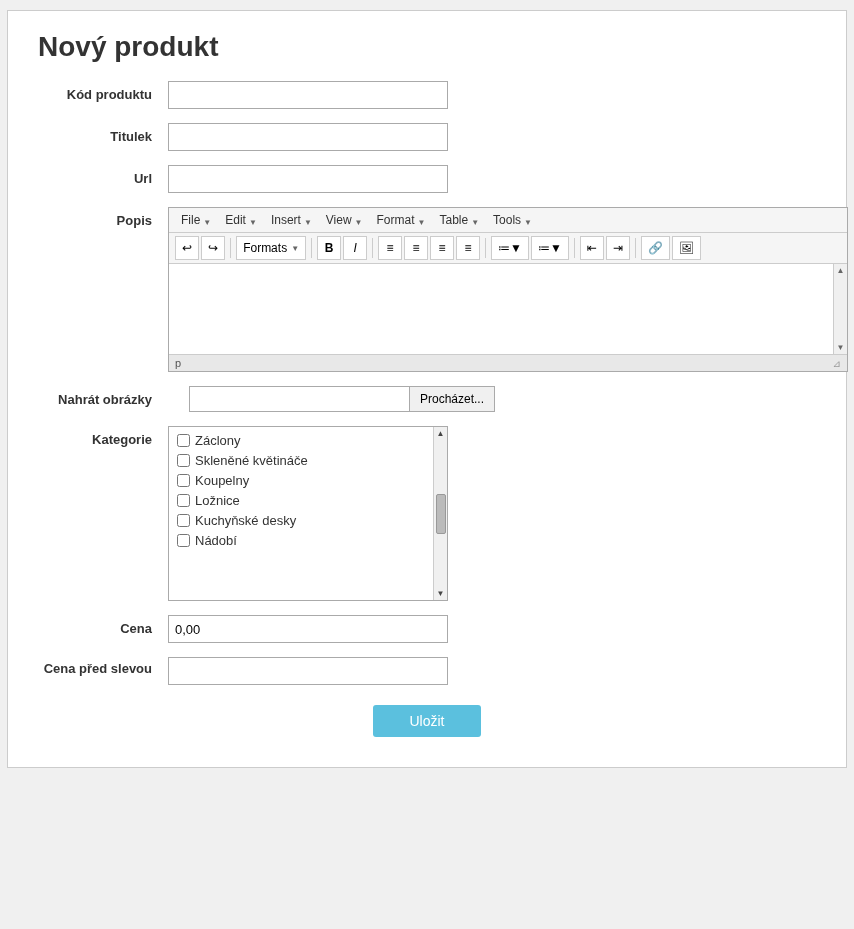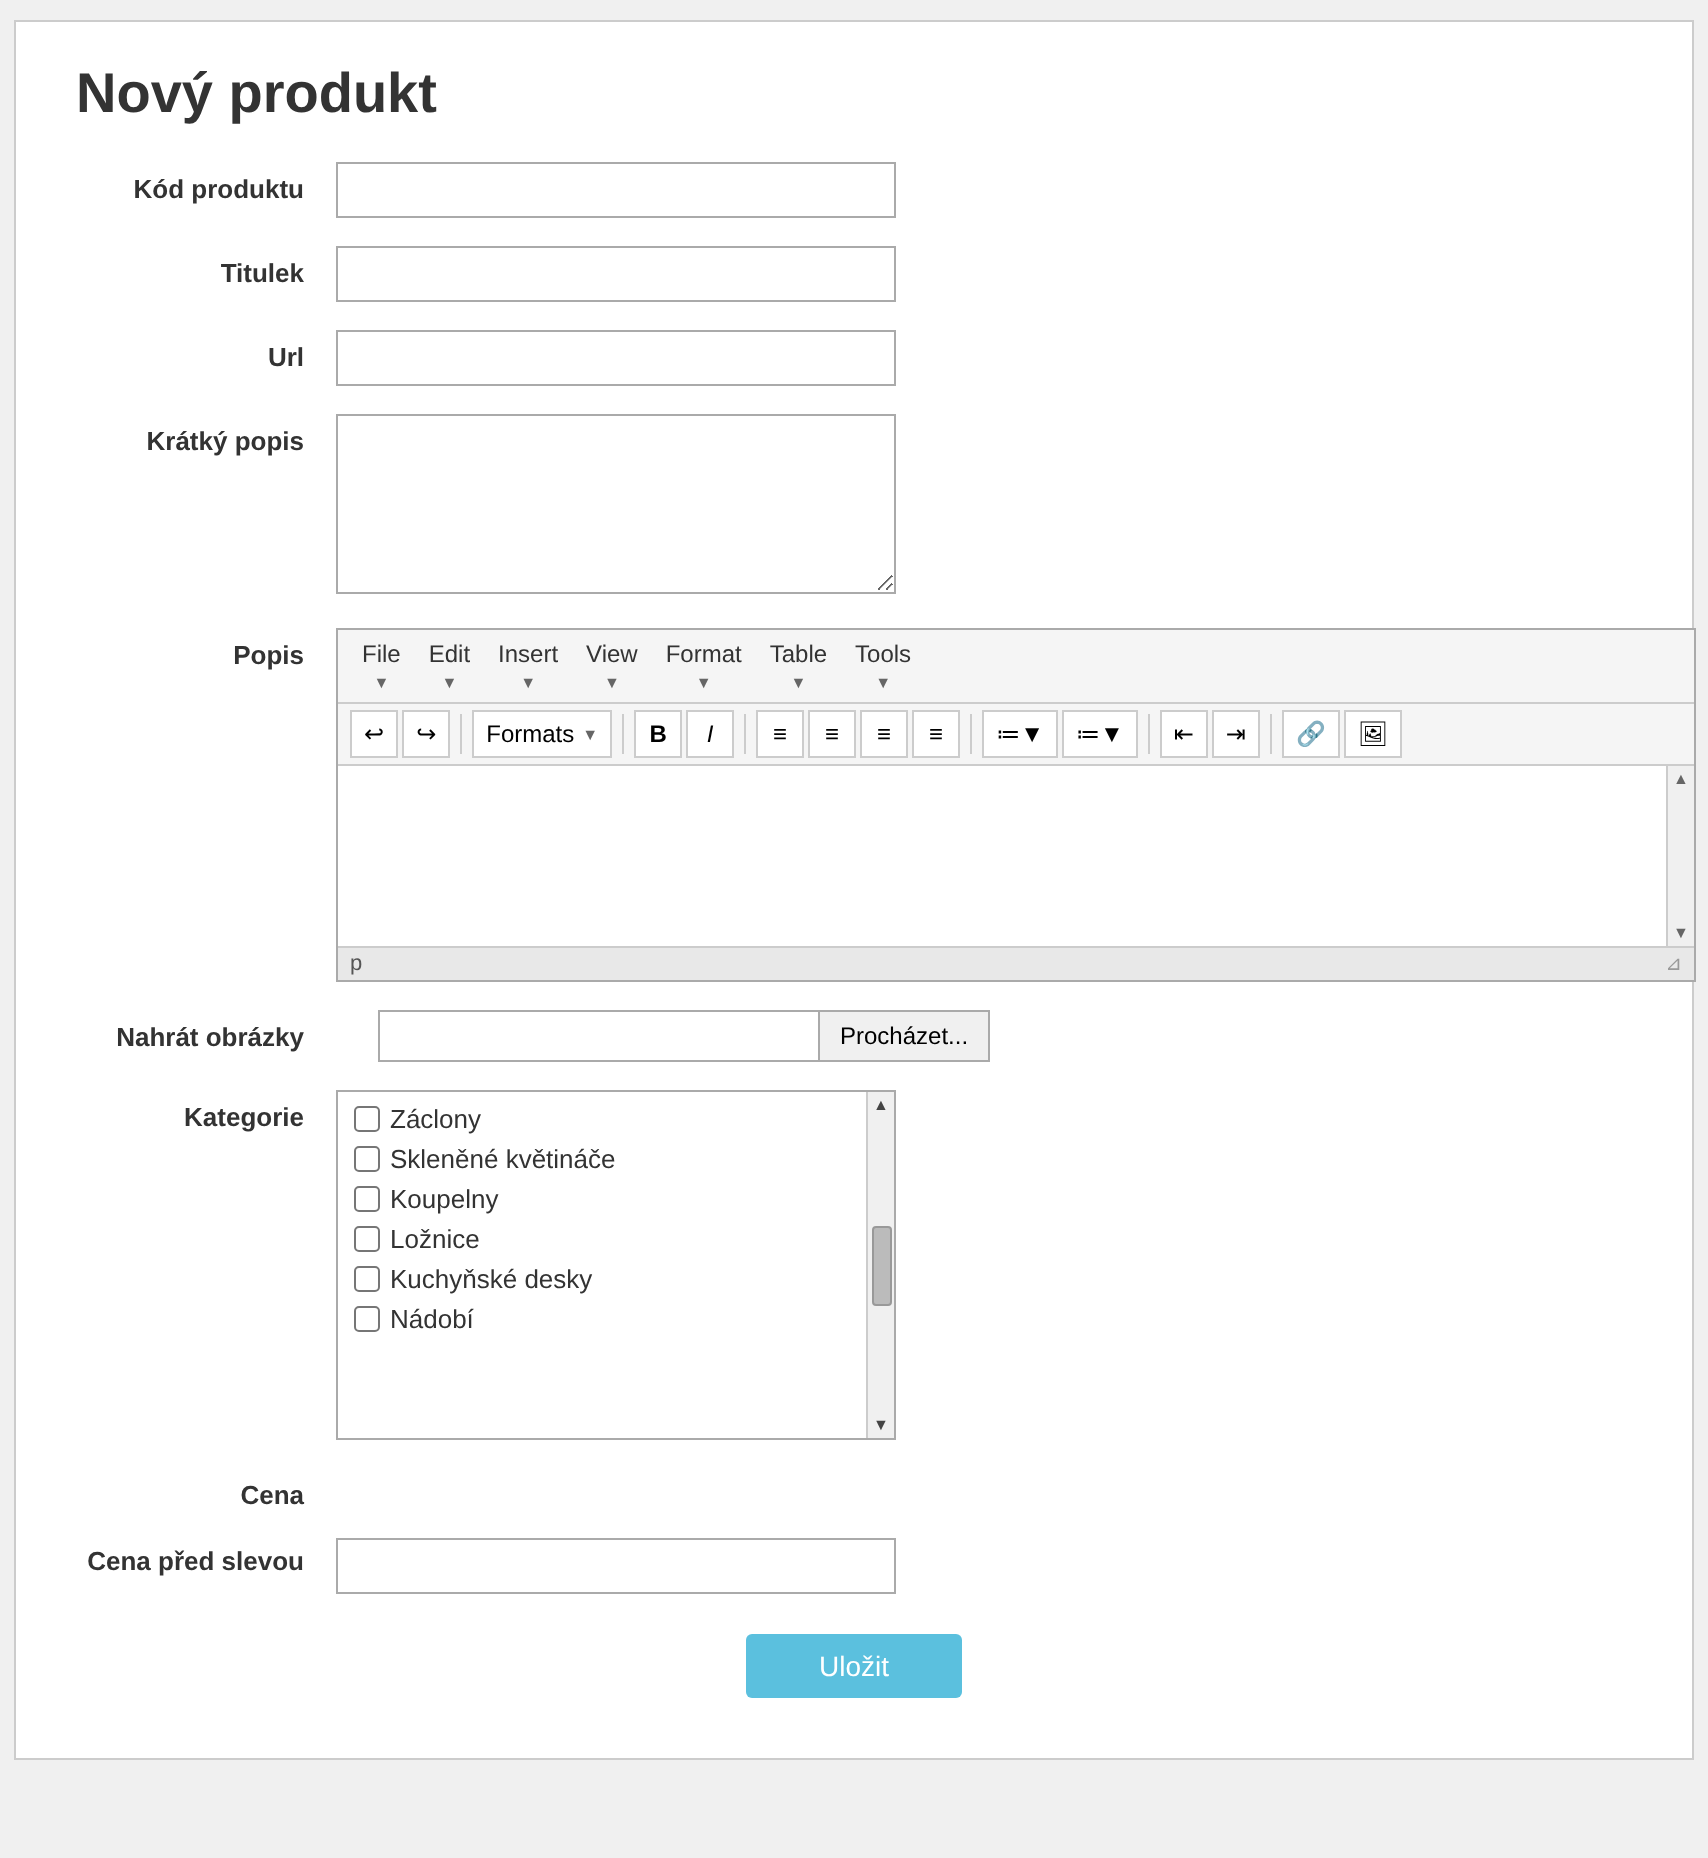--- a/index.html
+++ b/index.html
@@ -77,23 +77,22 @@
       flex-wrap: wrap;
     }
     .rte-menu-item {
       background: none;
       border: none;
       cursor: pointer;
       font-size: 12px;
       color: #333;
       padding: 2px 6px;
       display: flex;
-      align-items: center;
+      align-items: flex-end;
       gap: 3px;
-      flex-direction: column;
     }
     .rte-menu-arrow {
       font-size: 8px;
       color: #666;
     }
     .rte-toolbar {
       display: flex;
       align-items: center;
       background: #f5f5f5;
       border-bottom: 1px solid #ccc;
@@ -296,26 +295,20 @@
     </div>
   </div>
 
   <div class="form-row">
     <label class="form-label">Url</label>
     <div class="form-field">
       <input type="text" class="text-input" style="">
     </div>
   </div>
 
-  <div class="form-row">
-    <label class="form-label multiline">Krátký popis</label>
-    <div class="form-field">
-      <textarea class="textarea-input" style=""></textarea>
-    </div>
-  </div>
 
   <div class="form-row">
     <label class="form-label">Popis</label>
     <div class="form-field">
       <div class="rte-wrapper">
 
         <div class="rte-menubar">
           <button class="rte-menu-item">
             <span>File</span>
             <span class="rte-menu-arrow">▼</span>
@@ -437,20 +430,23 @@
           <span class="cat-scroll-up">▲</span>
           <div class="cat-scroll-thumb"></div>
           <span class="cat-scroll-down">▼</span>
         </div>
       </div>
     </div>
   </div>
 
   <div class="form-row">
     <label class="form-label">Cena</label>
+    <div class="form-field">
+      <input type="text" class="price-input" value="0,00" style="">
+    </div>
   </div>
 
   <div class="form-row">
     <label class="form-label multiline" style="line-height:1.3;padding-top:4px;">Cena před slevou</label>
     <div class="form-field">
       <input type="text" class="price-input" style="">
     </div>
   </div>
 
   <div class="form-actions">

